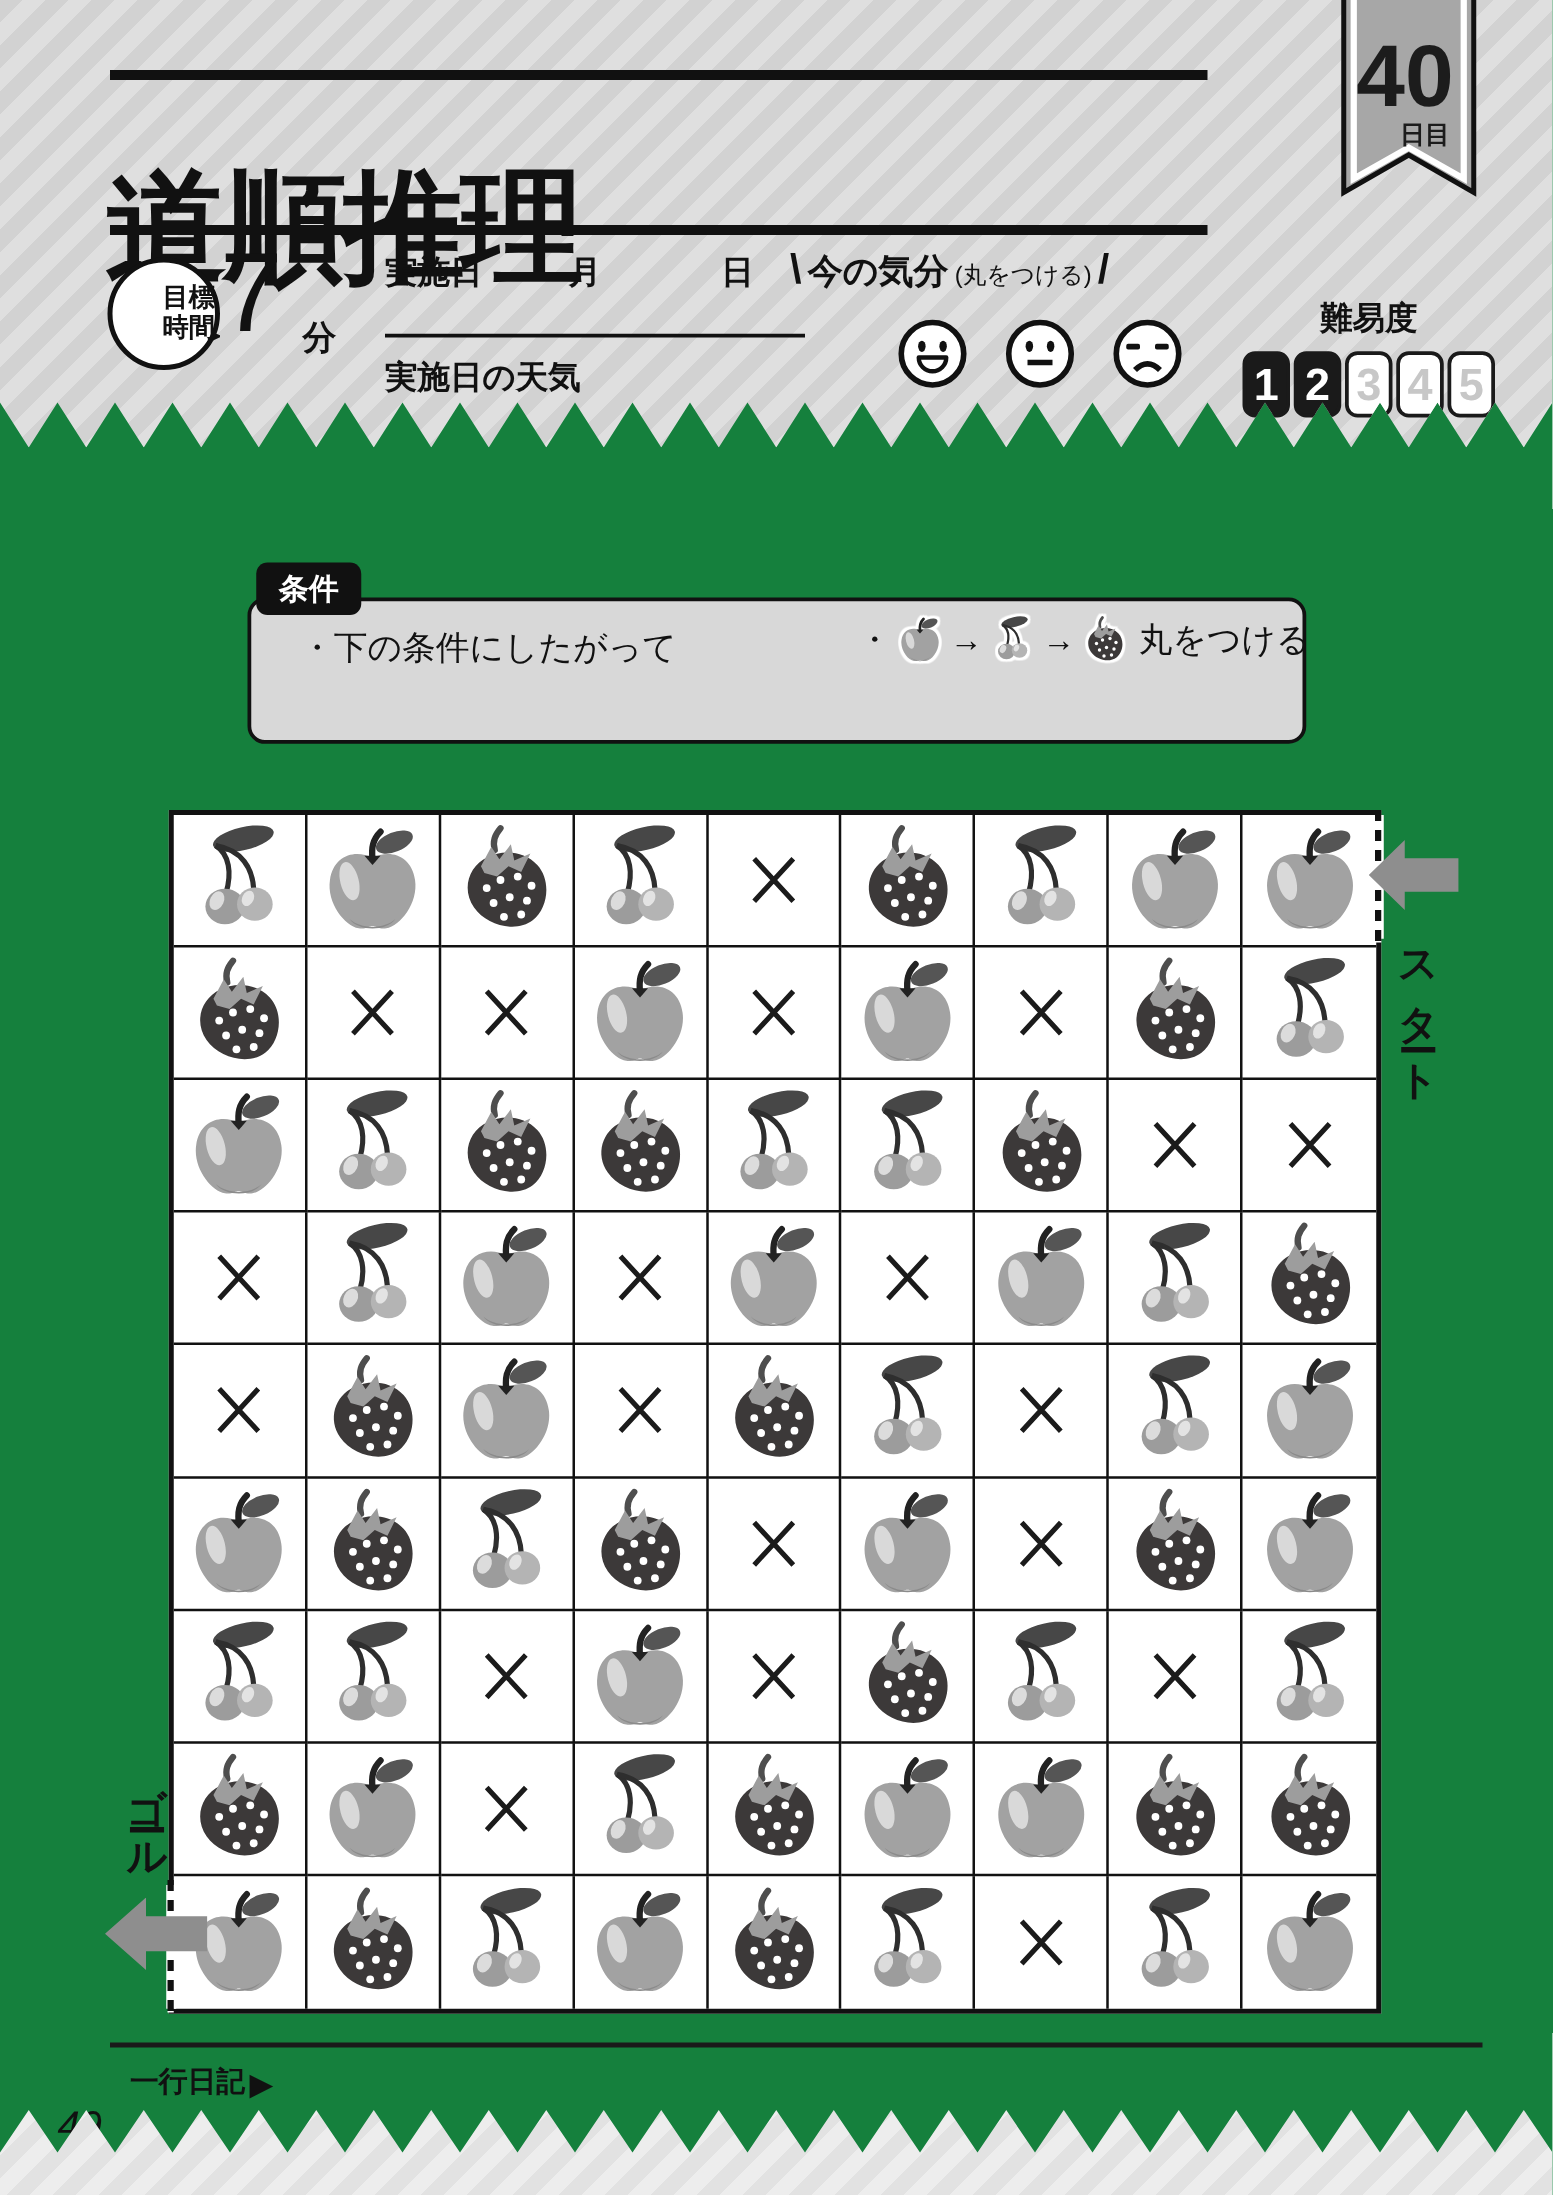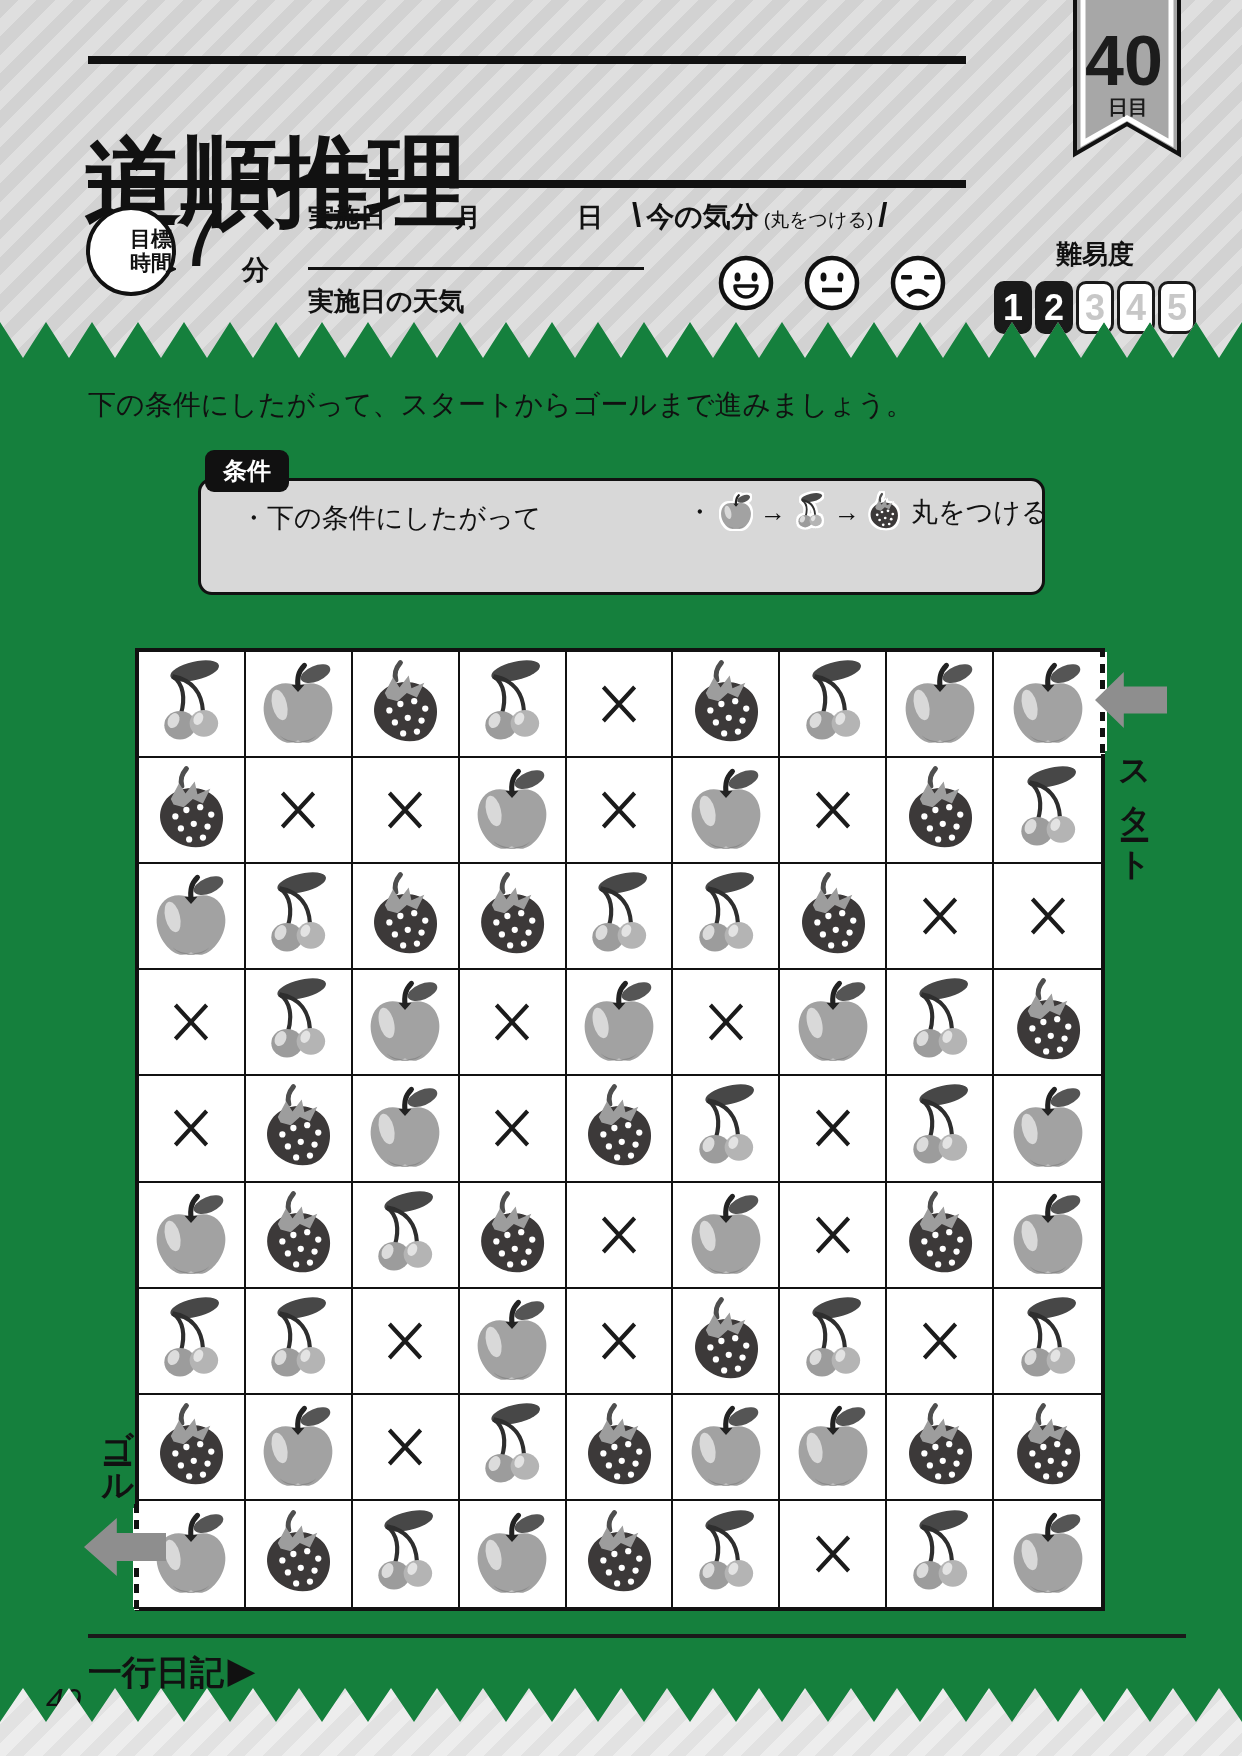--- a/index.html
+++ b/index.html
@@ -11,21 +11,21 @@
           background:repeating-linear-gradient(135deg,#d2d2d2 0 13px,#dfdfdf 13px 26px);}
   .rule{position:absolute;background:#111;}
   .rule-top{left:88px;top:56px;width:878px;height:8px;}
   .rule-bottom{left:88px;top:180px;width:878px;height:8px;}
   .page-title{position:absolute;left:84px;top:64px;font-size:98px;font-weight:900;
               letter-spacing:-3px;line-height:1.05;}
   .ribbon{position:absolute;left:1072px;top:0;width:110px;height:188px;}
   .ribbon svg{position:absolute;left:0;top:0;}
   .ribbon-text{position:absolute;left:0;top:0;width:104px;text-align:center;}
   .ribbon-num{font-size:70px;font-weight:bold;line-height:1;margin-top:26px;color:#1c1c1c;}
-  .ribbon-sub{font-size:20px;font-weight:bold;text-align:right;padding-right:28px;margin-top:-2px;color:#1c1c1c;}
+  .ribbon-sub{font-size:20px;font-weight:bold;text-align:right;padding-right:16px;margin-top:-2px;color:#1c1c1c;}
 
   .bubble{position:absolute;left:86px;top:206px;width:82px;height:82px;border:4px solid #111;
           border-radius:50%;background:#fff;display:flex;align-items:center;justify-content:flex-end;
           font-size:21px;font-weight:bold;line-height:1.15;text-align:center;z-index:2;}
   .bubble-tail{position:absolute;left:150px;top:258px;z-index:1;}
   .time-num{position:absolute;left:176px;top:190px;font-size:90px;font-weight:400;line-height:1;}
   .time-unit{position:absolute;left:242px;top:252px;font-size:27px;font-weight:bold;}
 
   .lbl{position:absolute;font-size:26px;font-weight:bold;}
   .date-underline{position:absolute;left:308px;top:267px;width:336px;height:3px;background:#111;}
@@ -79,21 +79,21 @@
              clip-path:polygon(0 50%,40% 0,40% 26%,100% 26%,100% 74%,40% 74%,40% 100%);}
   .start-arrow{left:1095px;top:672px;width:72px;height:56px;}
   .goal-arrow{left:84px;top:1518px;width:82px;height:58px;}
   .v-label{position:absolute;writing-mode:vertical-rl;text-orientation:mixed;font-size:32px;
            font-weight:bold;letter-spacing:5px;}
   .start-label{left:1113px;top:740px;}
   .goal-label{left:96px;top:1406px;}
 
   
   .footer-rule{position:absolute;left:88px;top:1634px;width:1098px;height:4px;background:#1a1a1a;}
-  .diary{position:absolute;left:88px;top:1650px;font-size:34px;font-weight:bold;display:flex;gap:4px;align-items:flex-start;}
+  .diary{position:absolute;left:104px;top:1650px;font-size:23px;font-weight:bold;display:flex;gap:4px;align-items:flex-end;}
   .page-num{position:absolute;left:46px;top:1682px;font-size:32px;font-style:italic;}
   .footer-band{position:absolute;left:0;top:1688px;width:1242px;height:68px;
                background:repeating-linear-gradient(135deg,#e2e2e2 0 13px,#ededed 13px 26px);}
 </style>
 </head>
 <body>
 
 <div class="page">
 
   <div class="header" style="clip-path: polygon(0px 0px, 1242px 0px, 1242px 322px, 1219px 358px, 1196px 322px, 1173px 358px, 1150px 322px, 1127px 358px, 1104px 322px, 1081px 358px, 1058px 322px, 1035px 358px, 1012px 322px, 989px 358px, 966px 322px, 943px 358px, 920px 322px, 897px 358px, 874px 322px, 851px 358px, 828px 322px, 805px 358px, 782px 322px, 759px 358px, 736px 322px, 713px 358px, 690px 322px, 667px 358px, 644px 322px, 621px 358px, 598px 322px, 575px 358px, 552px 322px, 529px 358px, 506px 322px, 483px 358px, 460px 322px, 437px 358px, 414px 322px, 391px 358px, 368px 322px, 345px 358px, 322px 322px, 299px 358px, 276px 322px, 253px 358px, 230px 322px, 207px 358px, 184px 322px, 161px 358px, 138px 322px, 115px 358px, 92px 322px, 69px 358px, 46px 322px, 23px 358px, 0px 322px);">
@@ -162,21 +162,20 @@
       <div class="chips">
           <span class="chip chip-on">1</span>
           <span class="chip chip-on">2</span>
           <span class="chip">3</span>
           <span class="chip">4</span>
           <span class="chip">5</span>
         </div>
     </div>
   </div>
 
-  <div class="instruction">下の条件にしたがって、スタートからゴールまで進みましょう。</div>
 
   <div class="cond-box"></div>
   <div class="cond-tab">条件</div>
   <div class="cond-item cond-l1">・下の条件にしたがって</div>
   <div class="cond-item cond-order">
     <span>・</span>
     <span style="display:inline-flex;align-items:center;gap:3px;">
         <span class="fruit-slot">
           <svg class="fruit" viewBox="0 0 100 100" xmlns="http://www.w3.org/2000/svg">
     <path d="M50 31 C36 23 16 28 13 50 C10 70 26 90 38 92 C44 93 47 90 50 90 C53 90 56 93 62 92 C74 90 90 70 87 50 C84 28 64 23 50 31 Z" fill="#a2a2a2"></path>

